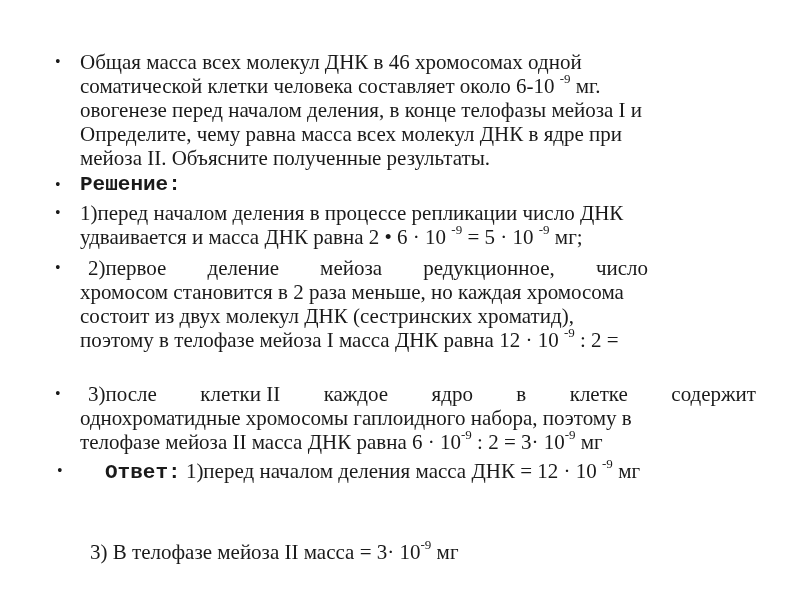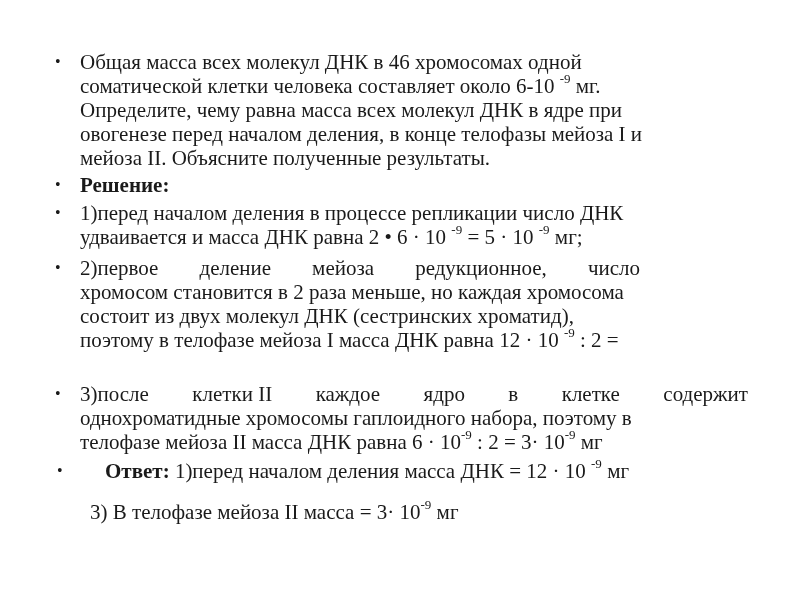--- a/index.html
+++ b/index.html
@@ -2,36 +2,36 @@
 <html><head>
 <meta charset="utf-8">
 <style>
   html, body { margin: 0; padding: 0; background: #ffffff; }
   body { width: 800px; height: 600px; position: relative; overflow: hidden;
          font-family: "Liberation Serif", "DejaVu Serif", serif; color: #1a1a1a; }
   .slide { position: absolute; left: 0; top: 0; width: 800px; height: 600px; background: #fff; }
   .para { position: absolute; left: 80px; width: 672px; font-size: 21px; line-height: 24px; }
   .bullet { position: absolute; left: -25px; top: 0; font-size: 16px; line-height: 24px; }
   .line { display: block; white-space: nowrap; height: 24px; }
-  .just { display: flex; justify-content: space-between; white-space: nowrap; }
+  .just { display: flex; justify-content: space-between; white-space: nowrap; margin-left: 8px; }
   .just span { white-space: pre; }
   sup { font-size: 13px; line-height: 0; position: relative; top: -2px; vertical-align: super; }
-  b { font-weight: bold; }
+  b { font-weight: bold; font-family: Liberation Mono, monospace; }
 </style>
 </head>
 <body>
 
 <div class="slide">
 
   <div class="para" style="top:50px;">
     <span class="bullet">•</span>
     <span class="line">Общая масса всех молекул ДНК в 46 хромосомах одной</span>
     <span class="line"><span>соматической клетки человека составляет около 6-10 </span><sup>-9</sup><span> мг.</span></span>
+    <span class="line">овогенезе перед началом деления, в конце телофазы мейоза I и</span>
     <span class="line">Определите, чему равна масса всех молекул ДНК в ядре при</span>
-    <span class="line">овогенезе перед началом деления, в конце телофазы мейоза I и</span>
     <span class="line">мейоза II. Объясните полученные результаты.</span>
   </div>
 
   <div class="para" style="top:173px;">
     <span class="bullet">•</span>
     <b class="line">Решение:</b>
   </div>
 
   <div class="para" style="top:201px;">
     <span class="bullet">•</span>
@@ -65,17 +65,17 @@
       <span>содержит</span>
     </span>
     <span class="line">однохроматидные хромосомы гаплоидного набора, поэтому в</span>
     <span class="line"><span>телофазе мейоза II масса ДНК     равна  6 · 10</span><sup>-9</sup><span> : 2 = 3· 10</span><sup>-9</sup><span>   мг</span></span>
   </div>
 
   <div class="para" style="top:459px; left:105px; width:650px;">
     <span class="bullet" style="left:-48px;">•</span>
     <span class="line"><b>Ответ:</b><span> 1)перед началом деления масса ДНК = 12 · 10 </span><sup>-9</sup><span>  мг</span></span>
   </div>
-  <div class="para" style="top:500px; left:90px; width:650px;">
+  <div class="para" style="top:540px; left:90px; width:650px;">
     <span class="line"><span>3) В телофазе мейоза II масса = 3· 10</span><sup>-9</sup><span>   мг</span></span>
   </div>
 
 </div>
 
 </body></html>

